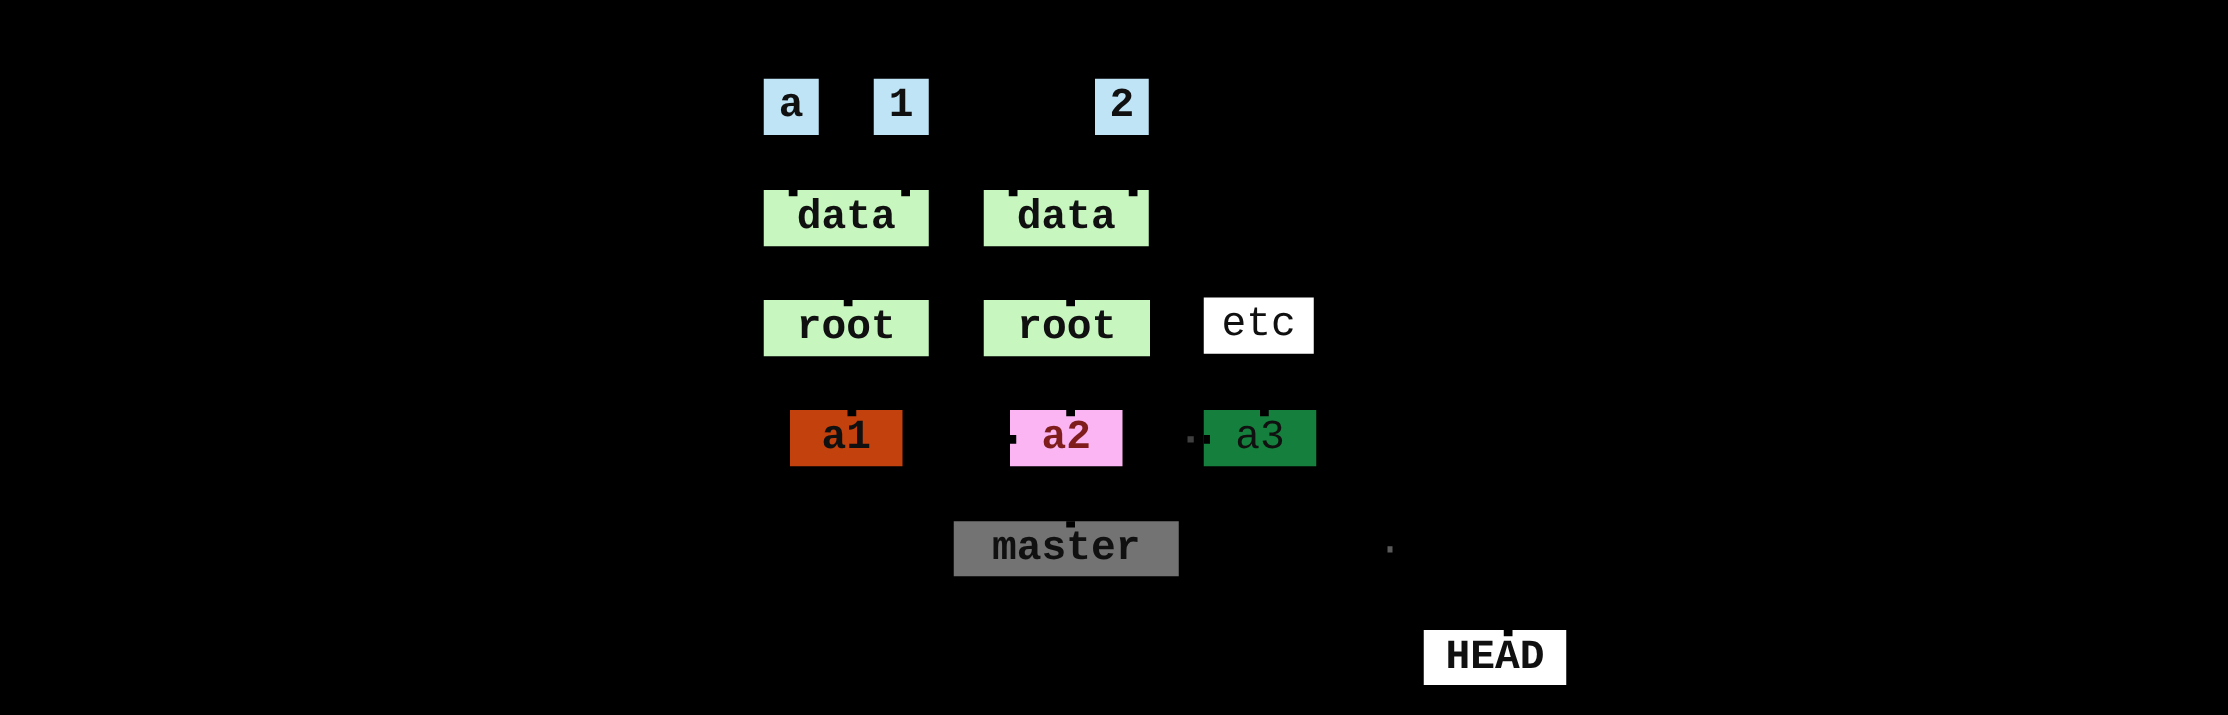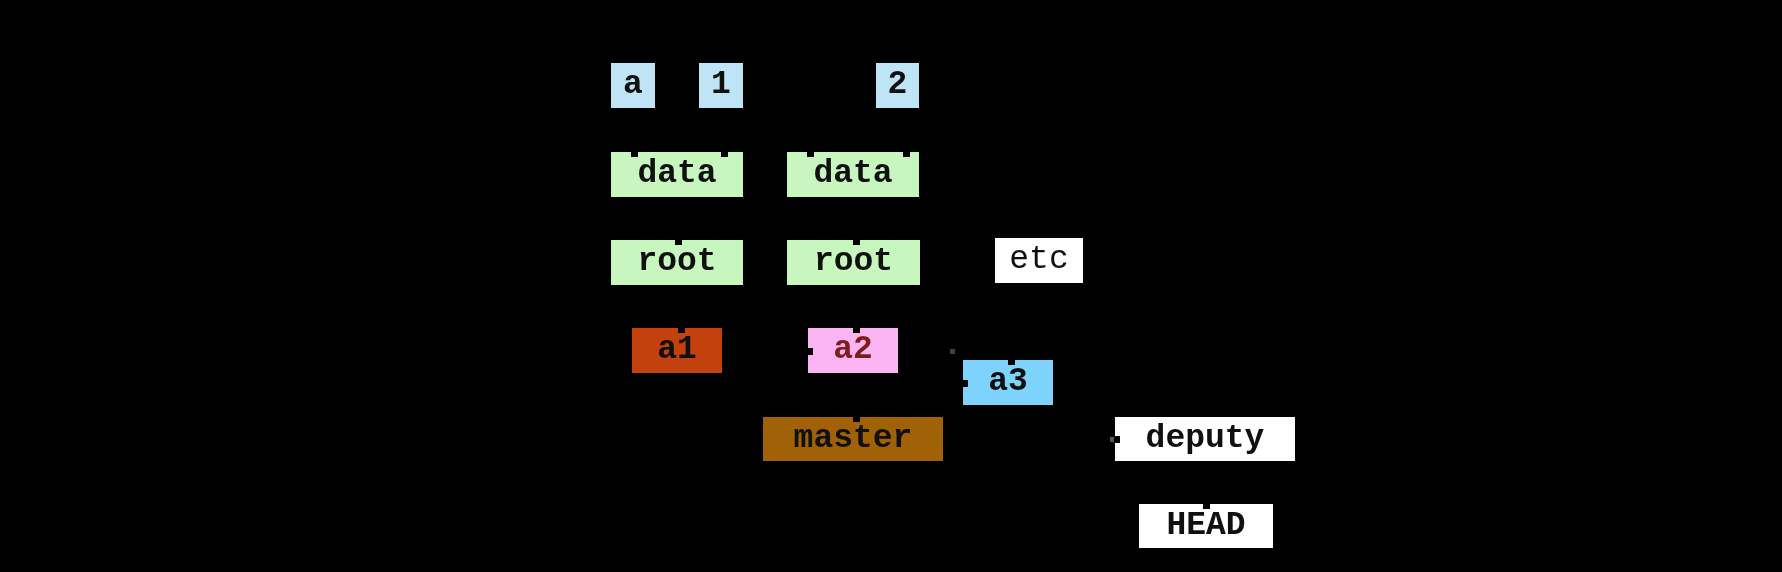--- a/index.html
+++ b/index.html
@@ -72,44 +72,40 @@
       <i class="notch-top" style="left: 116px; background: rgb(0, 0, 0);"></i>
     </div>
     <div class="node" style="left: 611px; top: 240px; width: 132px; height: 45px; background: rgb(199, 246, 191); color: rgb(16, 16, 16); font-weight: bold;">
       <span>root</span>
       <i class="notch-top" style="left: 64px; background: rgb(0, 0, 0);"></i>
     </div>
     <div class="node" style="left: 787px; top: 240px; width: 133px; height: 45px; background: rgb(199, 246, 191); color: rgb(16, 16, 16); font-weight: bold;">
       <span>root</span>
       <i class="notch-top" style="left: 66px; background: rgb(0, 0, 0);"></i>
     </div>
-    <div class="node" style="left: 963px; top: 238px; width: 88px; height: 45px; background: rgb(255, 255, 255); color: rgb(16, 16, 16); font-weight: normal; margin-left: 32px;">
+    <div class="node" style="left: 963px; top: 238px; width: 88px; height: 45px; background: rgb(255, 255, 255); color: rgb(16, 16, 16); font-weight: normal;">
       <span>etc</span>
     </div>
     <div class="node" style="left: 632px; top: 328px; width: 90px; height: 45px; background: #c2410c; color: rgb(16, 16, 16); font-weight: bold;">
       <span>a1</span>
       <i class="notch-top" style="left: 46px; background: rgb(0, 0, 0);"></i>
     </div>
     <div class="node" style="left: 808px; top: 328px; width: 90px; height: 45px; background: rgb(250, 181, 242); color: #7f1d1d; font-weight: bold;">
       <span>a2</span>
       <i class="notch-top" style="left: 45px; background: rgb(0, 0, 0);"></i>
       <i class="notch-left" style="top: 20px; background: rgb(0, 0, 0);"></i>
     </div>
-    <div class="node" style="left: 963px; top: 328px; width: 90px; height: 45px; background: #7dd3fc; color: rgb(16, 16, 16); font-weight: bold; margin-top: 32px;">
+    <div class="node" style="left: 963px; top: 328px; width: 90px; height: 45px; background: #15803d; color: rgb(16, 16, 16); font-weight: normal;">
       <span>a3</span>
       <i class="notch-top" style="left: 45px; background: rgb(0, 0, 0);"></i>
       <i class="notch-left" style="top: 20px; background: rgb(0, 0, 0);"></i>
     </div>
-    <div class="node" style="left: 763px; top: 417px; width: 180px; height: 44px; background: #a16207; color: rgb(16, 16, 16); font-weight: bold;">
+    <div class="node" style="left: 763px; top: 417px; width: 180px; height: 44px; background: #737373; color: rgb(16, 16, 16); font-weight: bold;">
       <span>master</span>
       <i class="notch-top" style="left: 90px; background: rgb(0, 0, 0);"></i>
     </div>
-    <div class="node" style="left: 1115px; top: 417px; width: 180px; height: 44px; background: rgb(255, 255, 255); color: rgb(16, 16, 16); font-weight: bold;">
-      <span>deputy</span>
-      <i class="notch-left" style="top: 19px; background: rgb(0, 0, 0);"></i>
-    </div>
-    <div class="node" style="left: 1139px; top: 504px; width: 134px; height: 44px; background: rgb(255, 255, 255); color: rgb(16, 16, 16); font-weight: bold;">
+    <div class="node" style="left: 1139px; top: 504px; width: 114px; height: 44px; background: rgb(255, 255, 255); color: rgb(16, 16, 16); font-weight: bold;">
       <span>HEAD</span>
       <i class="notch-top" style="left: 64px; background: rgb(0, 0, 0);"></i>
     </div>
     <i class="artifact" style="left: 950px; top: 349px; width: 5px; height: 5px; background: rgb(63, 63, 63);"></i>
     <i class="artifact" style="left: 1110px; top: 437px; width: 4px; height: 5px; background: rgb(90, 90, 90);"></i>
   </div>
 
 </body></html>

